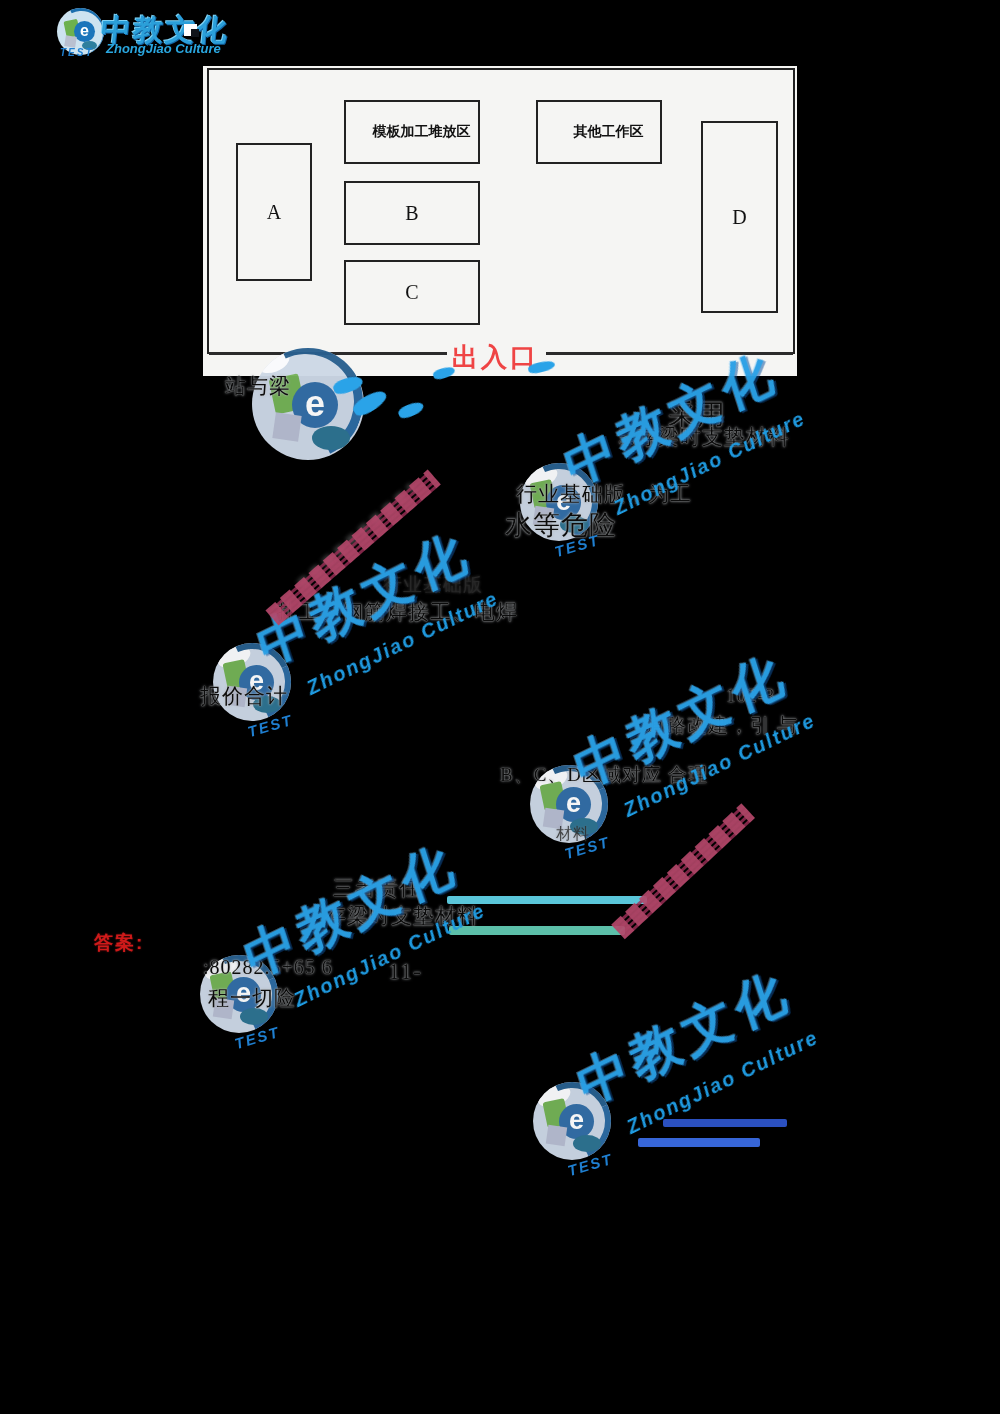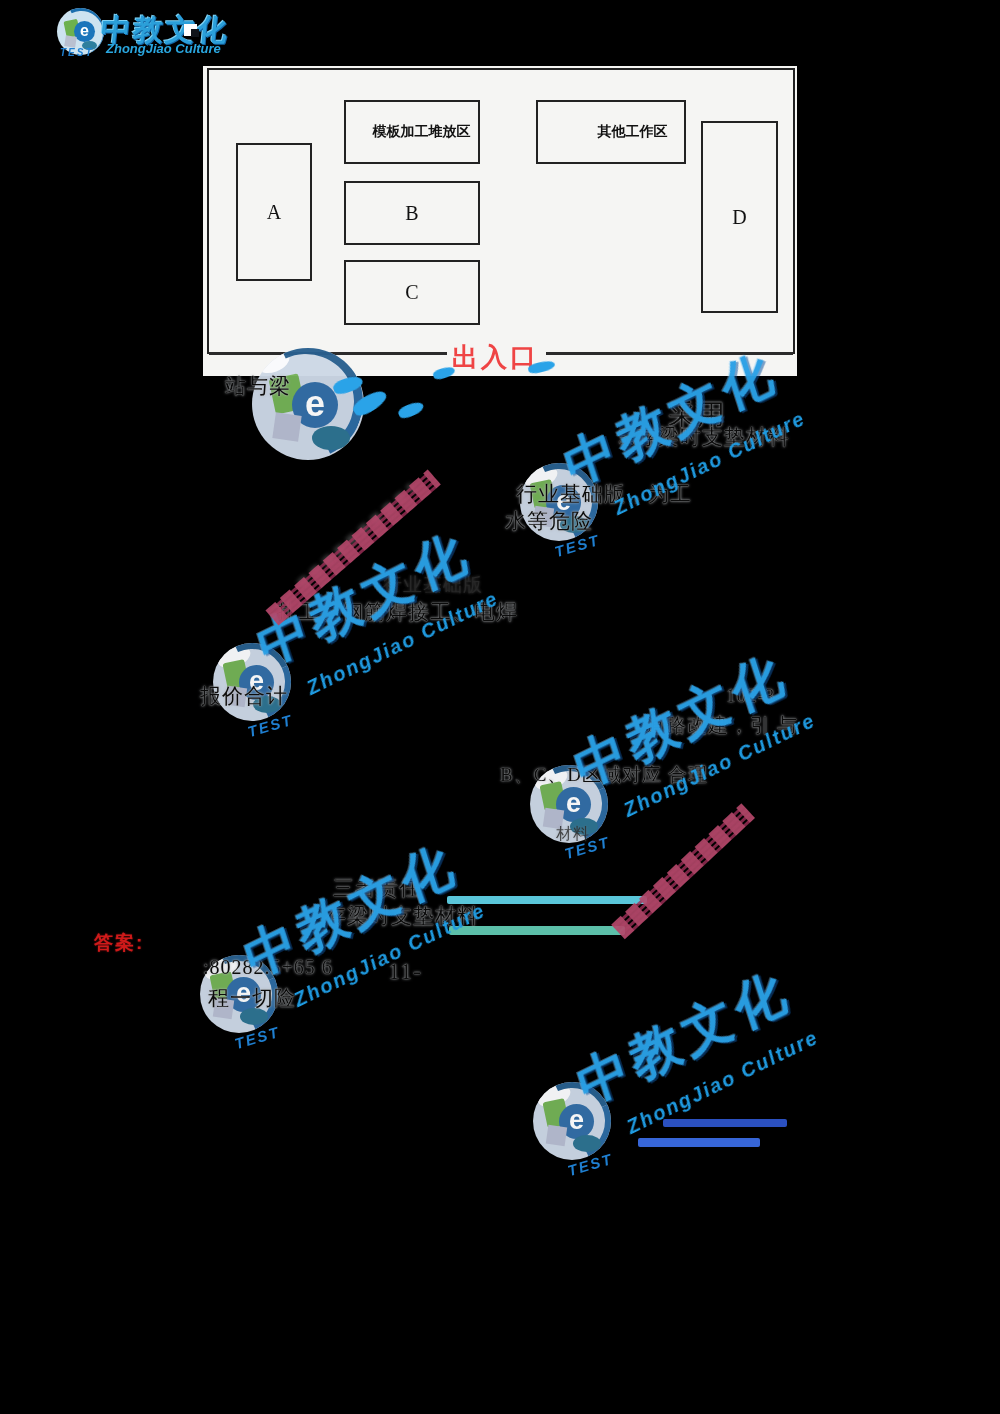--- a/index.html
+++ b/index.html
@@ -107,21 +107,21 @@
   </div>
   <div class="zone" style="left:344px;top:100px;width:132px;height:60px;">
     <span class="zh">模板加工堆放区</span>
   </div>
   <div class="zone" style="left:344px;top:181px;width:132px;height:60px;">
     <span class="lt">B</span>
   </div>
   <div class="zone" style="left:344px;top:260px;width:132px;height:61px;">
     <span class="lt">C</span>
   </div>
-  <div class="zone" style="left:536px;top:100px;width:122px;height:60px;padding-left:24px;">
+  <div class="zone" style="left:536px;top:100px;width:122px;height:60px;">
     <span class="zh">其他工作区</span>
   </div>
   <div class="zone" style="left:701px;top:121px;width:73px;height:188px;">
     <span class="lt">D</span>
   </div>
 
   <div class="gate-seg" style="left:209px;top:352px;width:238px;"></div>
   <div class="gate-seg" style="left:546px;top:352px;width:247px;"></div>
   <div class="gate-label">出入口</div>
 
@@ -233,21 +233,21 @@
   <div class="bar" style="left:449px;top:926px;width:176px;height:9px;background:#5cbfa9;"></div>
 
   <div class="stamp-ghost" style="left:300px;top:580px;width:150px;transform:rotate(-41deg);"></div>
   <div class="stamp" style="left:272px;top:608px;width:215px;transform:rotate(-41deg);"></div>
   <div class="stamp" style="left:618px;top:922px;width:178px;transform:rotate(-43deg);"></div>
 
   <div class="frag" style="left:225px;top:372px;font-size:21px;">站与梁</div>
   <div class="frag" style="left:668px;top:396px;font-size:28px;font-family:Liberation Mono, monospace;">采用</div>
   <div class="frag" style="left:618px;top:423px;font-size:21px;">5.存梁时支垫材料</div>
   <div class="frag" style="left:516px;top:480px;font-size:21px;">行业基础版，为工</div>
-  <div class="frag" style="left:505px;top:507px;font-size:21px;">水等危险</div>
+  <div class="frag" style="left:505px;top:507px;font-size:27px;">水等危险</div>
   <div class="frag faint" style="left:383px;top:572px;font-size:19px;">行业基础版</div>
   <div class="frag" style="left:276px;top:598px;font-size:21px;">扎工、钢筋焊接工、电焊</div>
   <div class="frag" style="left:200px;top:682px;font-size:21px;">报价合计</div>
   <div class="frag" style="left:726px;top:685px;font-size:19px;">102-3</div>
   <div class="frag" style="left:645px;top:712px;font-size:20px;">道路改建，引  与</div>
   <div class="frag" style="left:500px;top:762px;font-size:19px;">B、C、D区域对应</div>
   <div class="frag" style="left:668px;top:762px;font-size:19px;">合理</div>
   <div class="frag faint" style="left:556px;top:824px;font-size:16px;">材料</div>
   <div class="frag" style="left:333px;top:874px;font-size:21px;">三者责任</div>
   <div class="frag" style="left:325px;top:902px;font-size:21px;">存梁时支垫材料</div>

